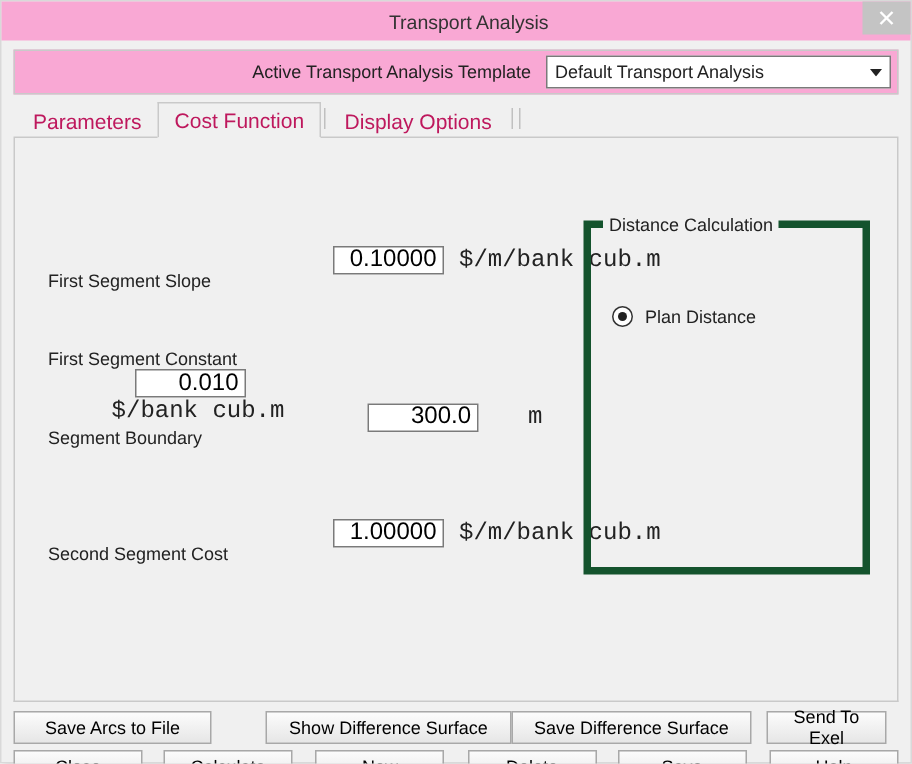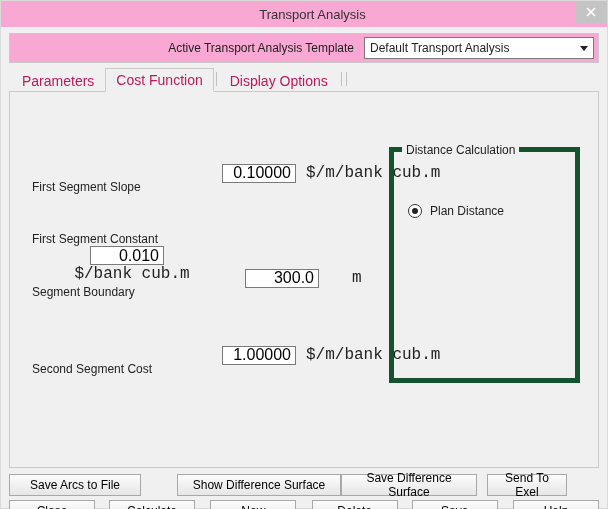--- a/index.html
+++ b/index.html
@@ -214,21 +214,21 @@
     cursor: pointer;
     display: flex;
     align-items: center;
     justify-content: center;
     box-sizing: border-box;
   }
   .underline-first::first-letter { text-decoration: underline; }
   
   .row1 .b1 { width: 132px; margin-right: 36px; }
   .row1 .b2 { width: 164px; }
-  .row1 .b3 { width: 136px; margin-right: 10px; }
+  .row1 .b3 { width: 160px; margin-right: 10px; }
   .row1 .b4 { width: 80px; }
   
   .row2 .b { width: 86px; }
   .row2 .gap { width: 14px; }
 </style>
 </head>
 <body>
 
 <div class="window">
 

